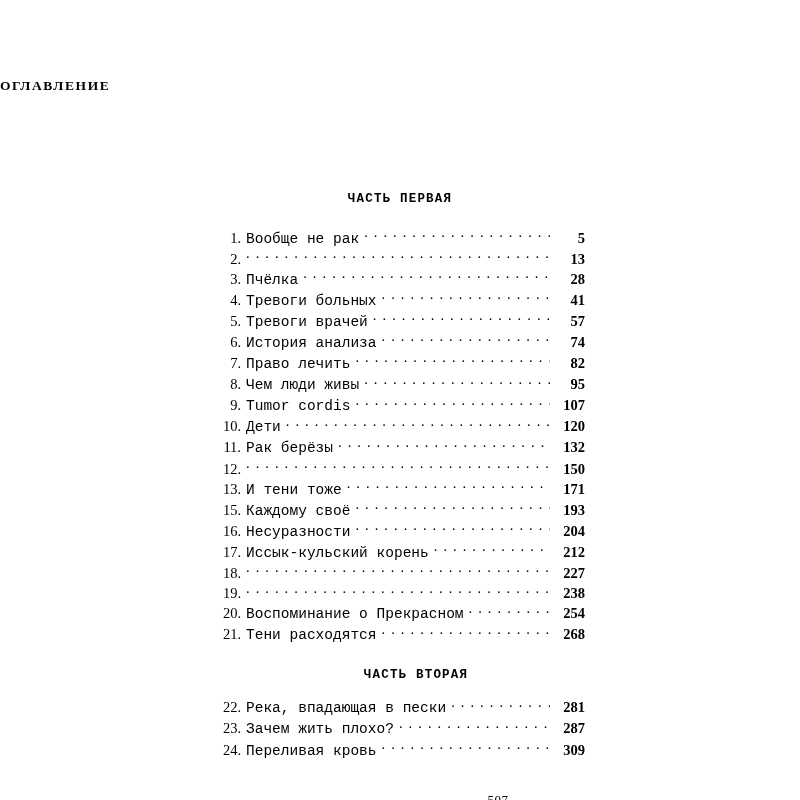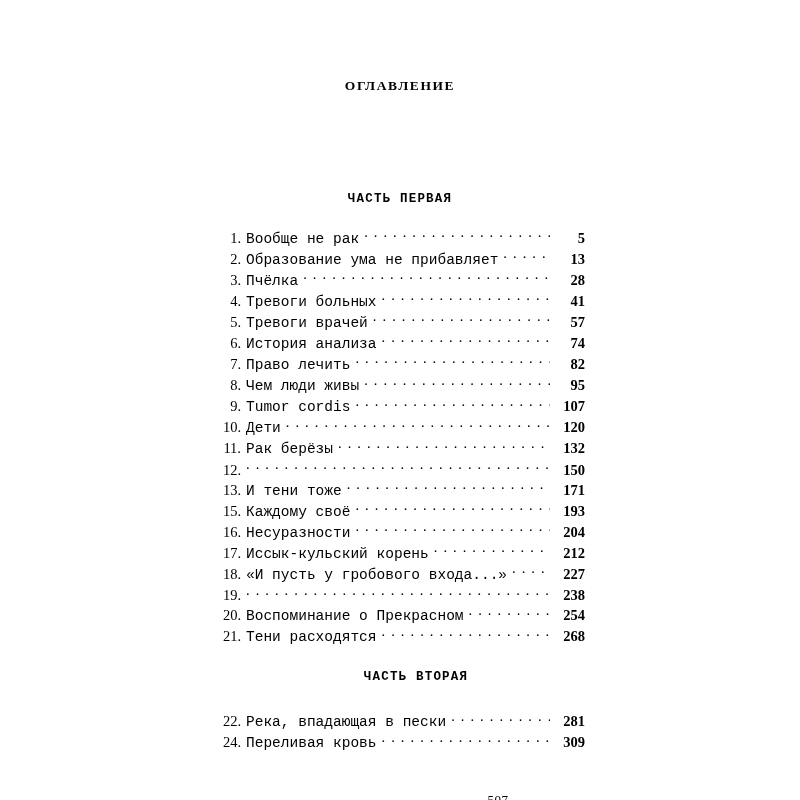--- a/index.html
+++ b/index.html
@@ -14,39 +14,38 @@
     color: #000000;
     overflow: hidden;
   }
   .page {
     position: relative;
     width: 800px;
     height: 800px;
     box-sizing: border-box;
   }
   .toc-title {
-    text-align: center;
     font-size: 13.5px;
     font-weight: bold;
     letter-spacing: 1.6px;
     margin-top: 78px;
   }
   .part-heading {
     text-align: center;
     font-size: 12.5px;
     font-weight: bold;
     letter-spacing: 1.2px;
     font-family: Liberation Mono, monospace;
   }
   .part-one {
     margin-top: 98px;
   }
   .part-two {
     margin-top: 22px;
-    margin-bottom: 28px;
+    margin-bottom: 16px;
     padding-left: 32px;
   }
   .entries {
     margin: 0 auto;
     width: 370px;
     padding-left: 0;
   }
   .entry {
     display: flex;
     align-items: baseline;
@@ -117,21 +116,20 @@
 
     <div class="entry">
       <span class="num">1.</span>
       <span class="title">Вообще не рак</span>
       <span class="leader"></span>
       <span class="page-no">5</span>
     </div>
 
     <div class="entry">
       <span class="num">2.</span>
-      <span class="title">Образование ума не прибавляет</span>
       <span class="leader"></span>
       <span class="page-no">13</span>
     </div>
 
     <div class="entry">
       <span class="num">3.</span>
       <span class="title">Пчёлка</span>
       <span class="leader"></span>
       <span class="page-no">28</span>
     </div>
@@ -222,21 +220,20 @@
 
     <div class="entry">
       <span class="num">17.</span>
       <span class="title">Иссык-кульский корень</span>
       <span class="leader"></span>
       <span class="page-no">212</span>
     </div>
 
     <div class="entry">
       <span class="num">18.</span>
-      <span class="title">«И пусть у гробового входа...»</span>
       <span class="leader"></span>
       <span class="page-no">227</span>
     </div>
 
     <div class="entry">
       <span class="num">19.</span>
       <span class="leader"></span>
       <span class="page-no">238</span>
     </div>
 
@@ -260,20 +257,26 @@
 
   <div class="entries">
 
     <div class="entry">
       <span class="num">22.</span>
       <span class="title">Река, впадающая в пески</span>
       <span class="leader"></span>
       <span class="page-no">281</span>
     </div>
 
+    <div class="entry">
+      <span class="num">23.</span>
+      <span class="title">Зачем жить плохо?</span>
+      <span class="leader"></span>
+      <span class="page-no">287</span>
+    </div>
 
     <div class="entry">
       <span class="num">24.</span>
       <span class="title">Переливая кровь</span>
       <span class="leader"></span>
       <span class="page-no">309</span>
     </div>
 
   </div>
 

